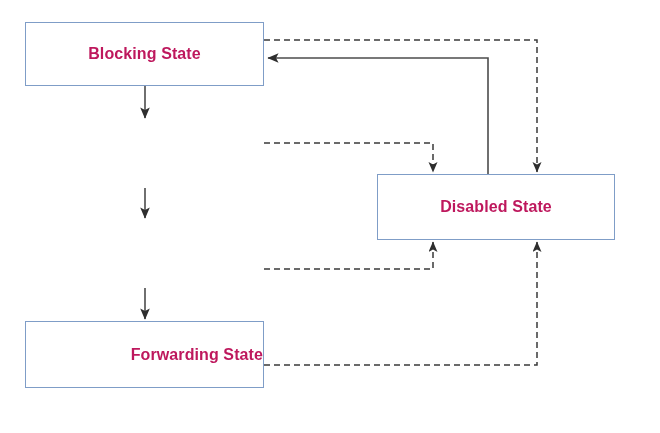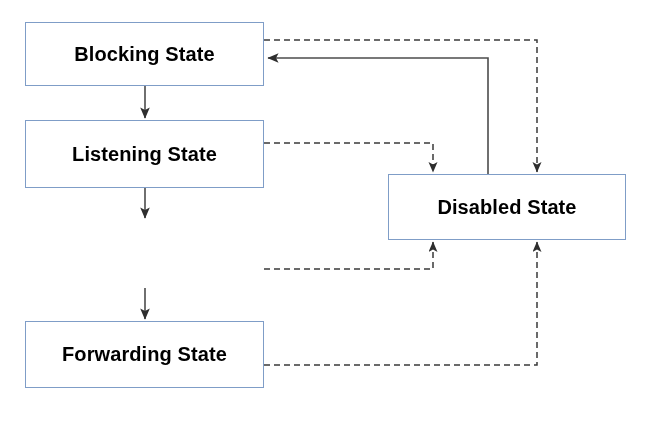--- a/index.html
+++ b/index.html
@@ -22,22 +22,22 @@
     box-sizing: border-box;
     background: #ffffff;
     border: 1px solid #7f9dc7;
     display: flex;
     align-items: center;
     justify-content: center;
   }
   .state-label {
     font-family: "Liberation Sans", sans-serif;
     font-weight: bold;
-    font-size: 20px;
-    color: #000000;
+    font-size: 16px;
+    color: #be185d;
     letter-spacing: 0.1px;
     white-space: nowrap;
   }
   svg.edges {
     position: absolute;
     left: 0;
     top: 0;
     width: 660px;
     height: 433px;
     pointer-events: none;
@@ -73,26 +73,23 @@
 
     <path d="M264,365 L537,365 L537,242" fill="none" stroke="#3a3a3a" stroke-width="1.5" stroke-dasharray="6,4" marker-end="url(#arrow-dashed)"></path>
 
     <path d="M488,178 L488,58 L268,58" fill="none" stroke="#4c4c4c" stroke-width="1.6" marker-end="url(#arrow-solid)"></path>
   </svg>
 
   <div class="state-box" style="left:25px; top:22px; width:239px; height:64px;">
     <span class="state-label">Blocking State</span>
   </div>
 
-  <div class="state-box" style="left:25px; top:120px; width:239px; height:68px;">
-    <span class="state-label">Listening State</span>
-  </div>
 
 
-  <div class="state-box" style="left:25px; top:321px; width:239px; height:67px;">
+  <div class="state-box" style="left:25px; top:321px; width:239px; height:67px;justify-content:flex-end;">
     <span class="state-label">Forwarding State</span>
   </div>
 
-  <div class="state-box" style="left:388px; top:174px; width:238px; height:66px;align-items:center;">
+  <div class="state-box" style="left:377px; top:174px; width:238px; height:66px;align-items:center;">
     <span class="state-label">Disabled State</span>
   </div>
 
 </div>
 
 </body></html>

